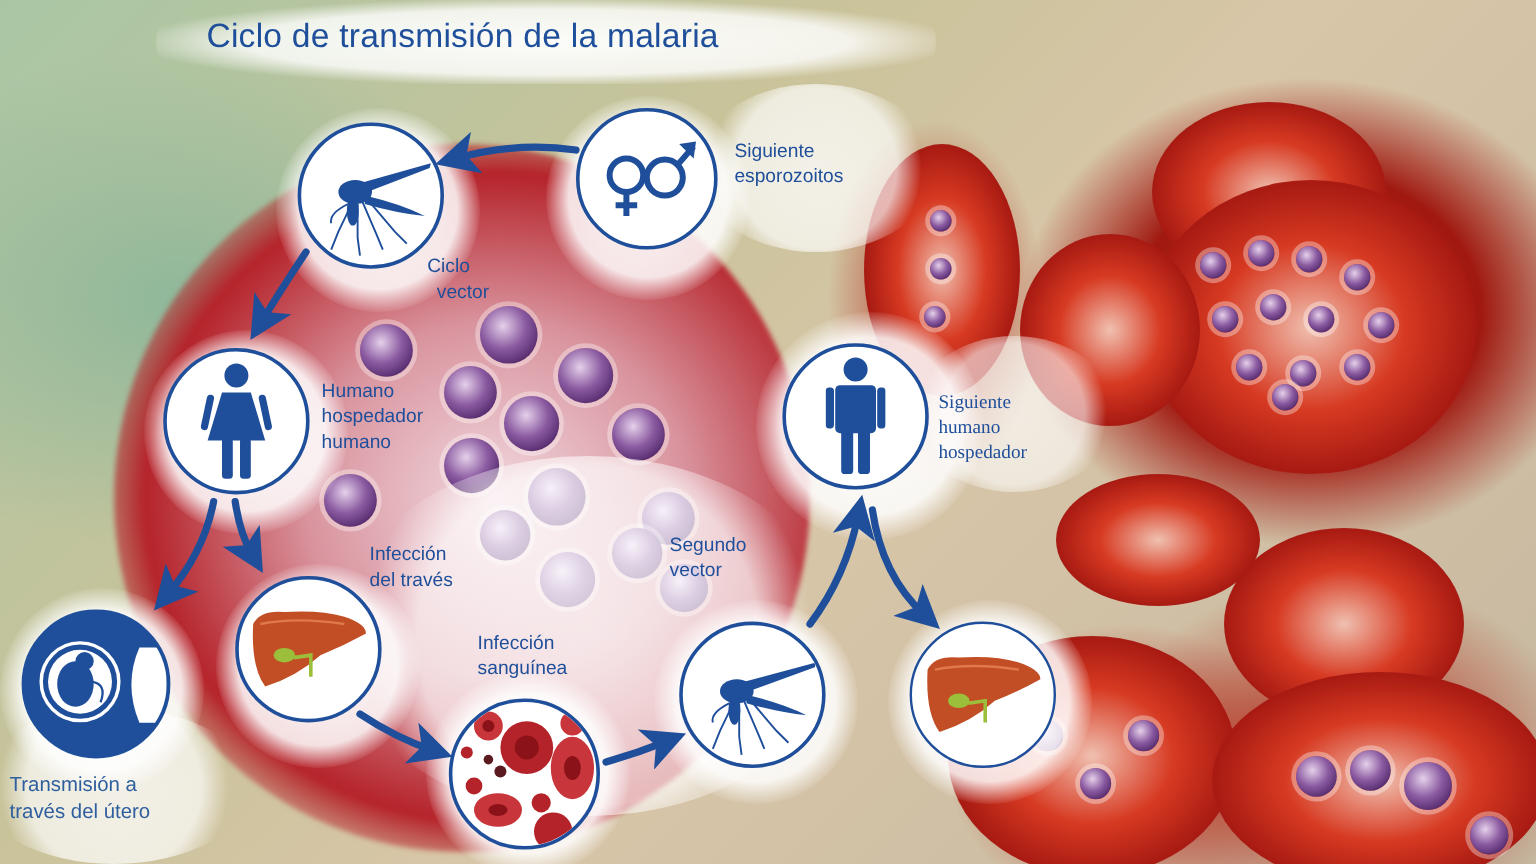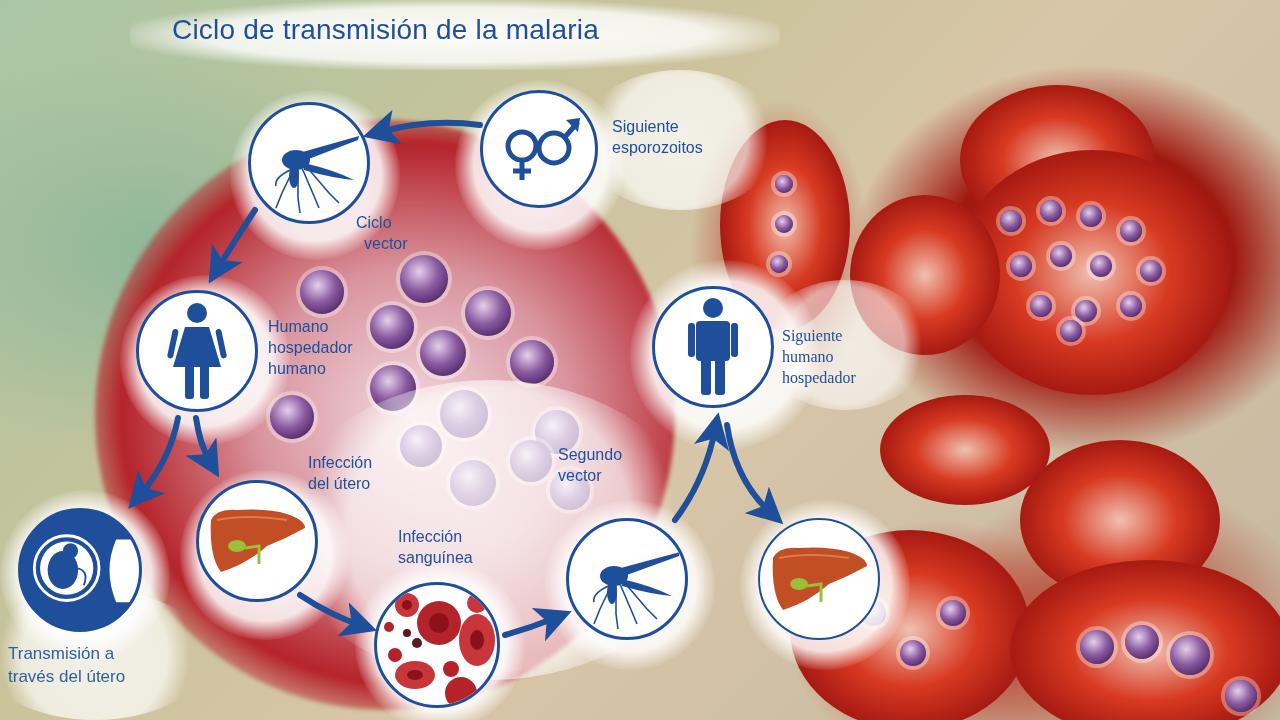--- a/index.html
+++ b/index.html
@@ -215,21 +215,21 @@
 <div class="node" style="left:196px;top:480px;width:122px;height:122px;">
   <svg width="100" height="70" viewBox="0 0 100 70">
     <path d="M4,14 Q10,2 30,4 Q60,2 80,8 Q98,14 98,22 Q80,32 60,40 Q40,58 14,66 Q2,50 4,14 Z" fill="#c24e25"></path>
     <path d="M10,14 Q40,8 80,14" stroke="#e07a4a" stroke-width="2" fill="none"></path>
     <ellipse cx="30" cy="40" rx="9" ry="6" fill="#9bbf3a"></ellipse>
     <path d="M38,42 L52,40 L52,58" stroke="#9bbf3a" stroke-width="3" fill="none"></path>
   </svg>
 </div>
 <div class="label" style="left:308px;top:452px;">
   <span>Infección</span>
-  <span>del útero</span>
+  <span>del través</span>
 </div>
 
 <div class="node" style="left:374px;top:582px;width:126px;height:126px;">
   <svg width="120" height="120" viewBox="0 0 120 120">
     <g>
       <circle cx="62" cy="38" r="22" fill="#b5232a"></circle>
         <circle cx="62" cy="38" r="10" fill="#8a1218"></circle>
       <circle cx="30" cy="20" r="12" fill="#c8353a"></circle>
         <circle cx="30" cy="20" r="5" fill="#8a1218"></circle>
       <ellipse cx="100" cy="55" rx="18" ry="26" fill="#c8353a"></ellipse>

